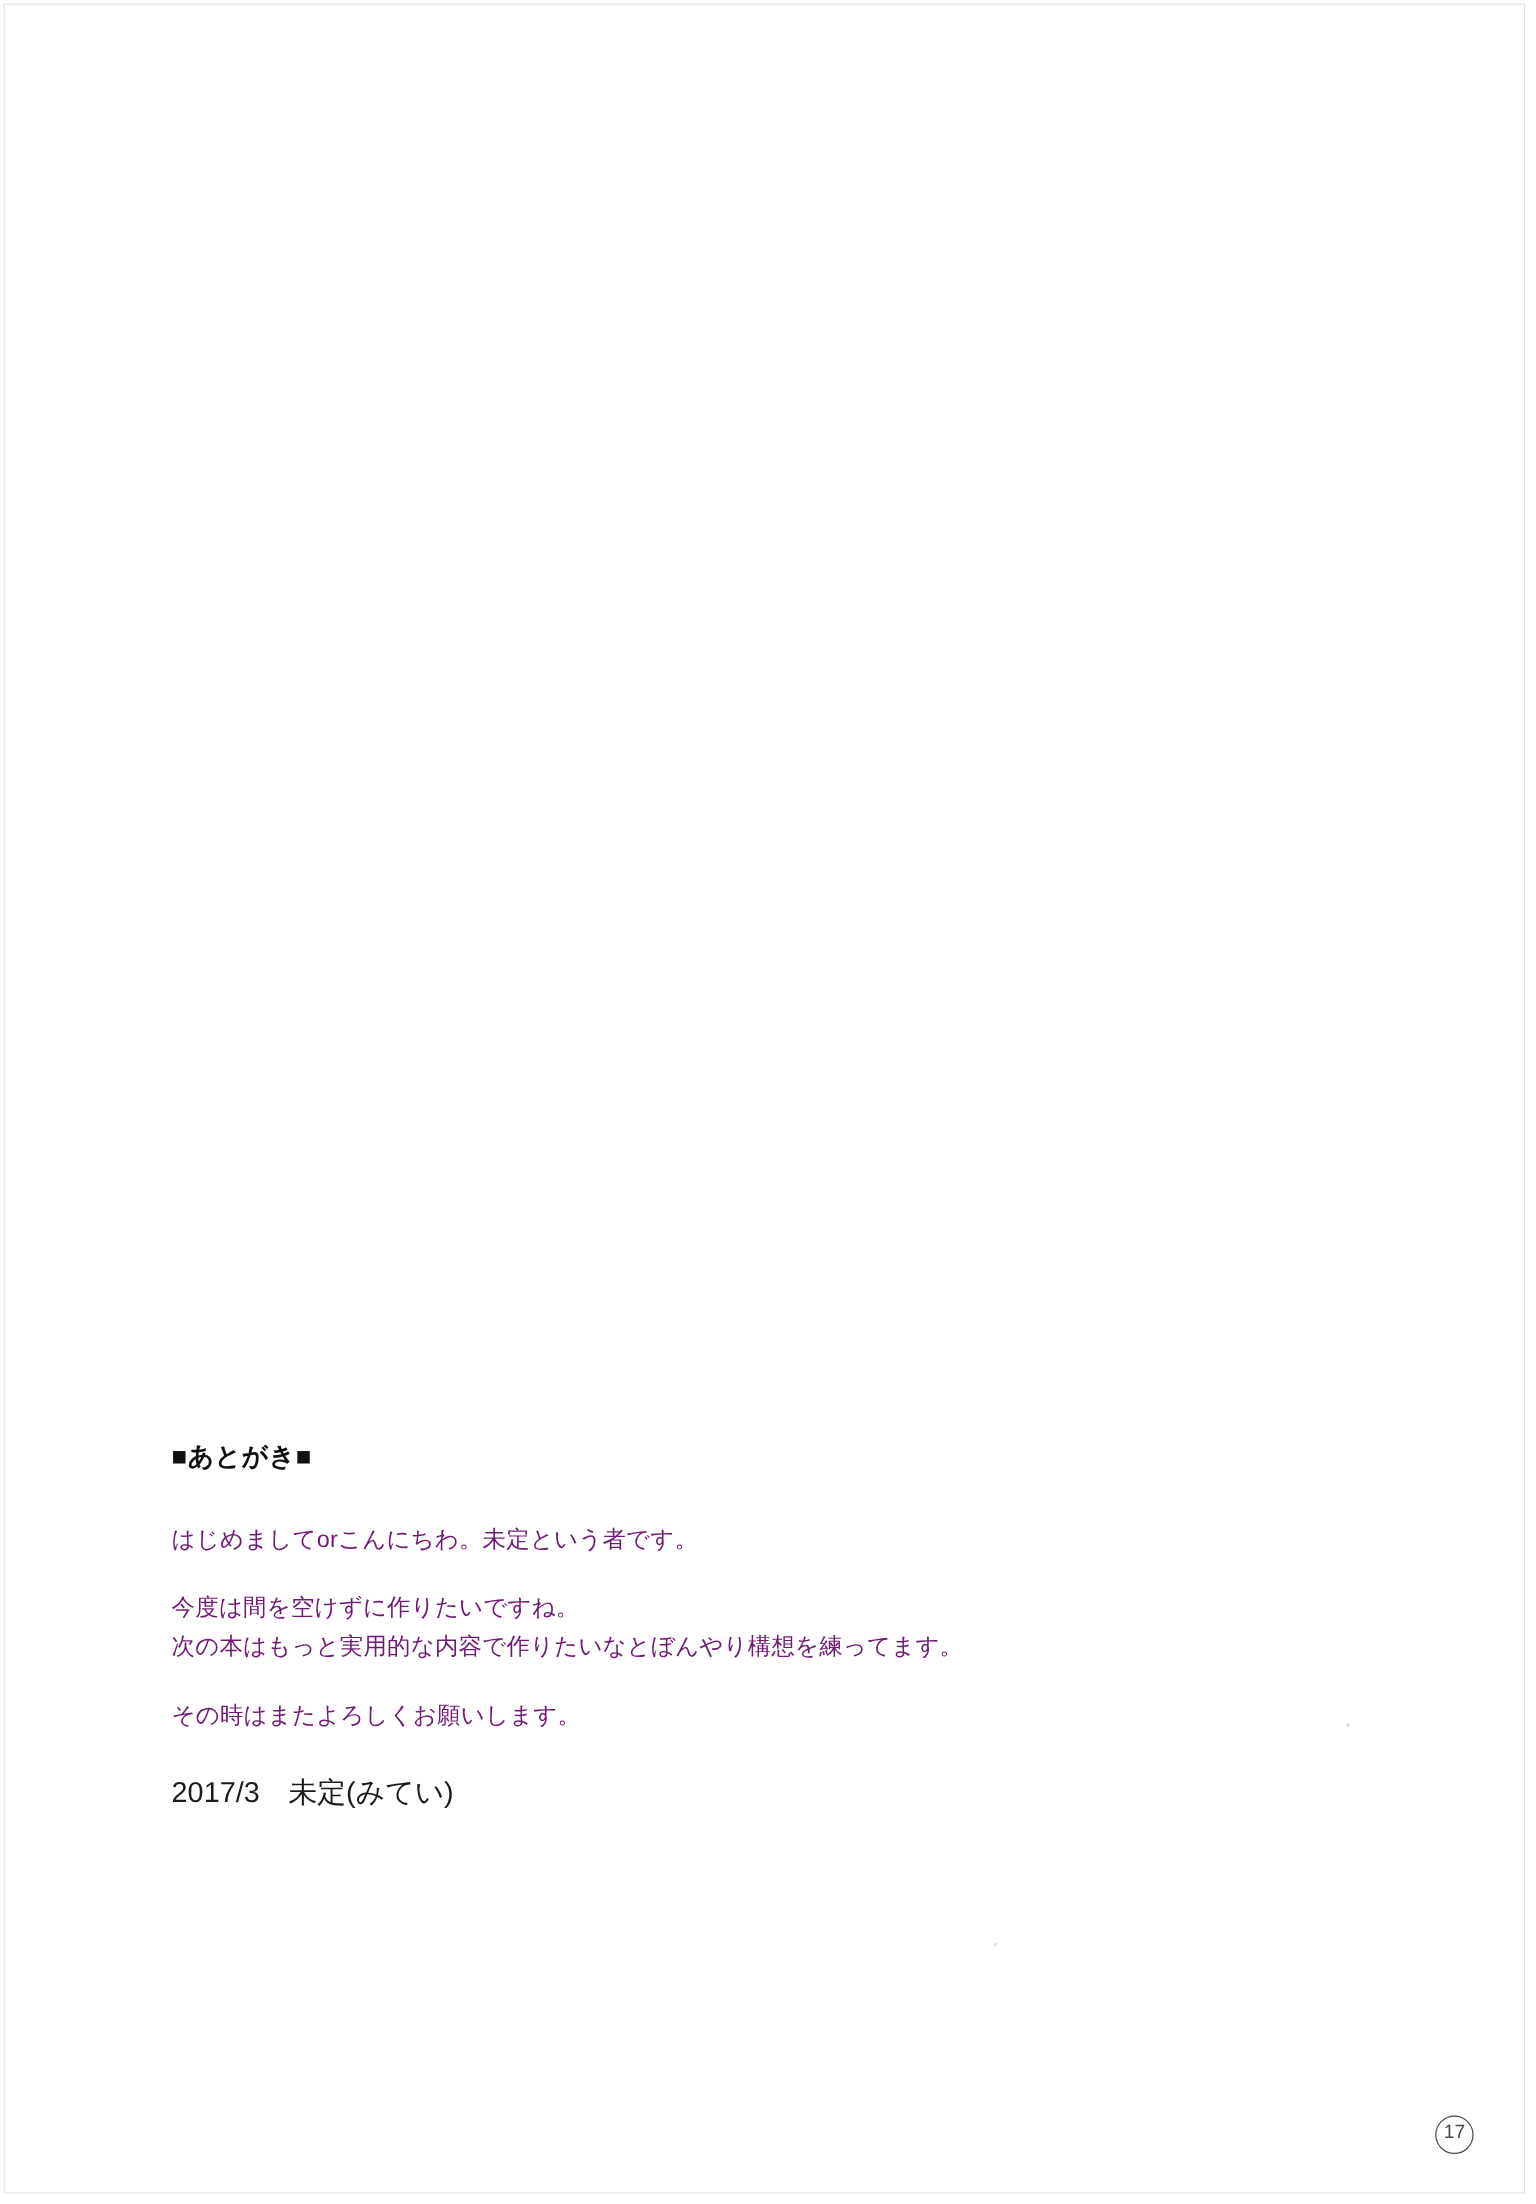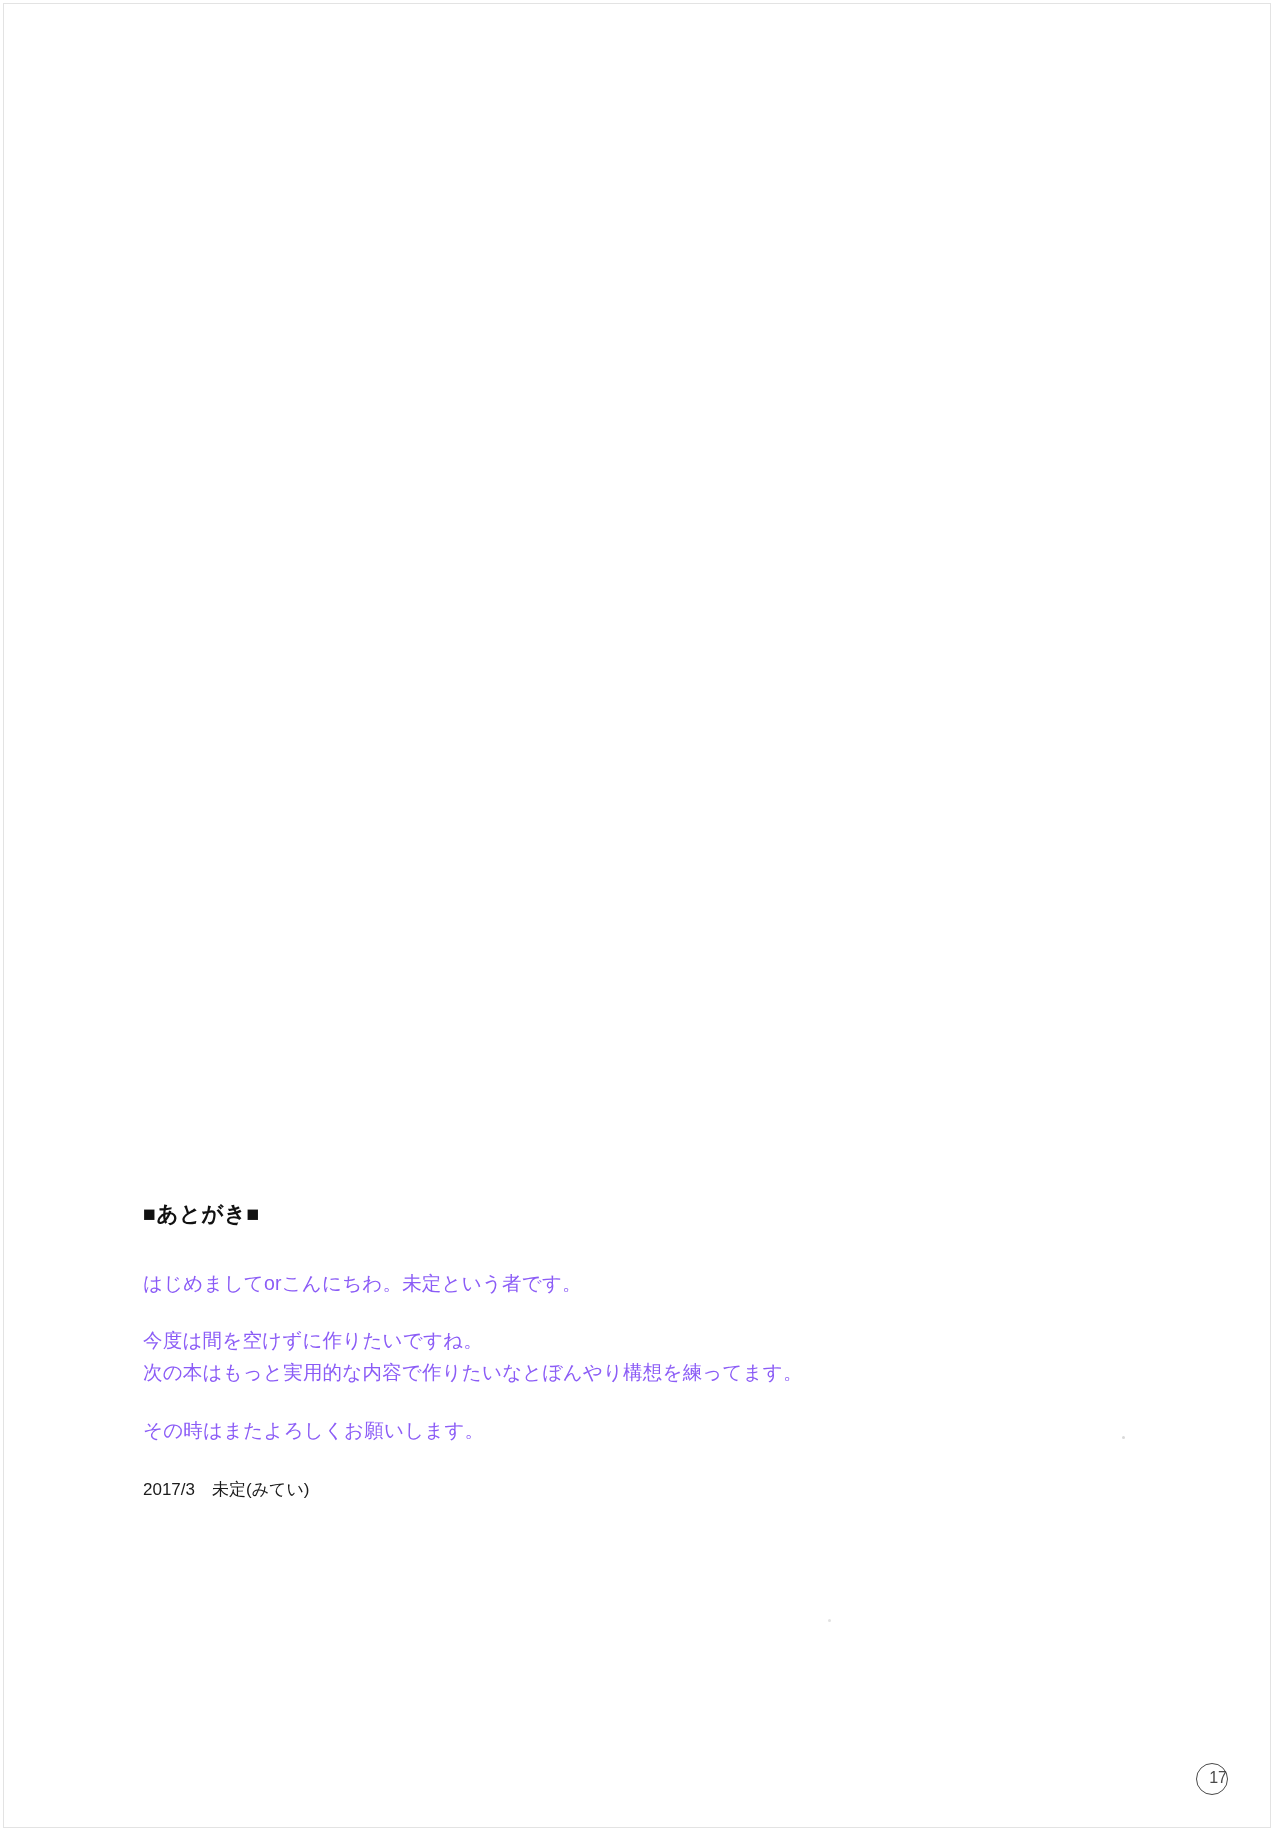--- a/index.html
+++ b/index.html
@@ -51,49 +51,49 @@
     letter-spacing: 0.5px;
     color: #111111;
     margin: 0 0 40px 0;
     line-height: 1.2;
   }
 
   .para {
     margin: 0 0 26px 0;
     font-size: 19.5px;
     line-height: 1.62;
-    color: #8b5cf6;
+    color: #701a75;
     letter-spacing: 0.2px;
     font-weight: 500;
   }
   .para:last-child { margin-bottom: 0; }
 
   .para .line { display: block; white-space: nowrap; }
 
   .sig {
     margin-top: 30px;
-    font-size: 17px;
+    font-size: 24px;
     line-height: 1.6;
     color: #1b1b1b;
     font-weight: 500;
   }
 
   
   .page-number {
     position: absolute;
     right: 52px;
     bottom: 42px;
     width: 30px;
     height: 30px;
     border: 1.5px solid #4a4a4a;
     border-radius: 50%;
     color: #4a4a4a;
     font-size: 16px;
     line-height: 28px;
-    text-align: right;
+    text-align: center;
     letter-spacing: 0;
   }
 
   
   .speck {
     position: absolute;
     background: #d9d9d9;
     border-radius: 50%;
   }
   .speck.s1 { left: 1122px; top: 1436px; width: 3px; height: 3px; }

